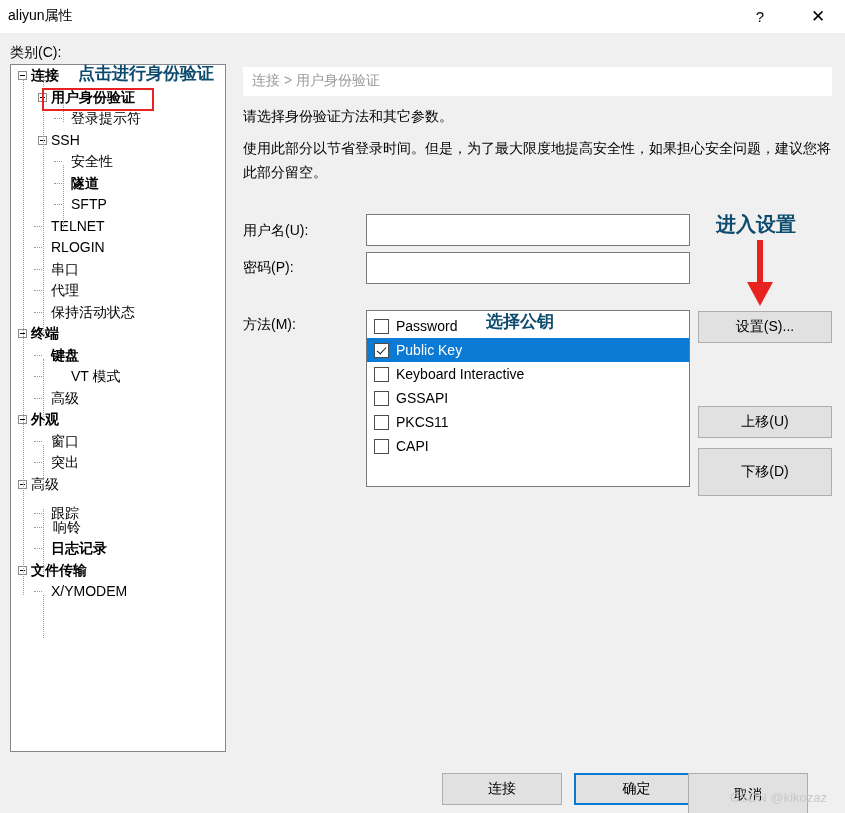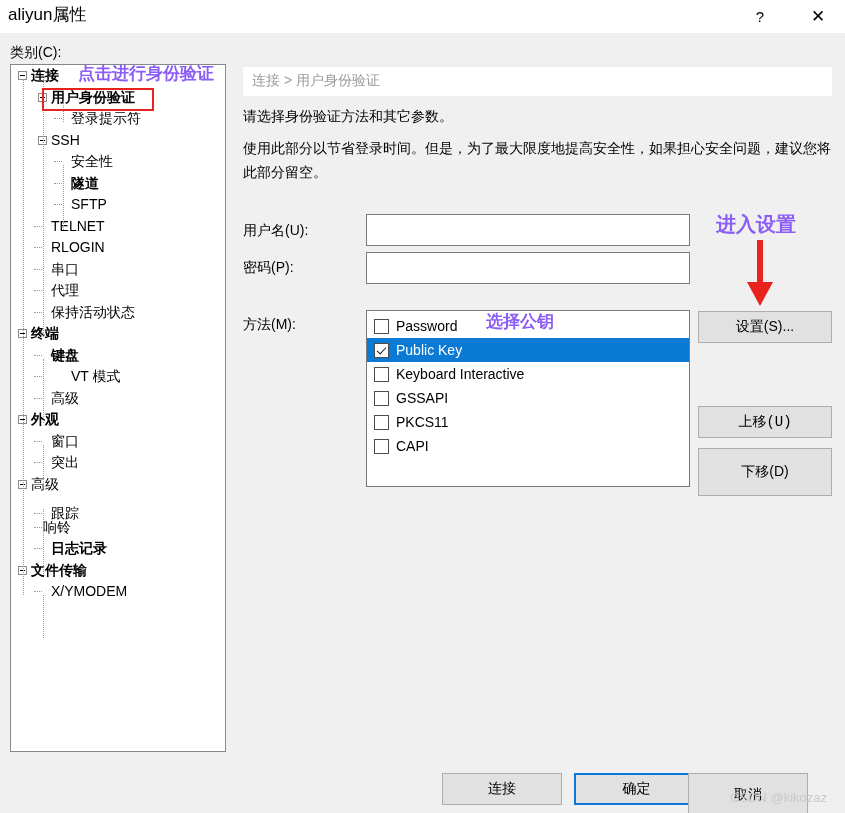--- a/index.html
+++ b/index.html
@@ -20,21 +20,21 @@
   
   #titlebar {
     position: absolute;
     left: 0; top: 0;
     width: 845px; height: 33px;
     background: #ffffff;
   }
   #title-text {
     position: absolute;
     left: 8px; top: 4px;
-    font-size: 17px;
+    font-size: 14px;
     color: #000;
     line-height: 22px;
   }
   .title-btn {
     position: absolute;
     top: 0;
     width: 46px; height: 32px;
     display: flex;
     align-items: center;
     justify-content: center;
@@ -208,36 +208,36 @@
     box-sizing: border-box;
     font-family: "Liberation Sans", sans-serif;
     font-size: 14px;
     color: #000;
     cursor: default;
     display: flex;
     align-items: center;
     justify-content: center;
   }
   #settings-btn { left: 698px; top: 311px; width: 134px; height: 32px; }
-  #moveup-btn   { left: 698px; top: 406px; width: 134px; height: 32px; font-family: Liberation Mono, monospace; }
+  #moveup-btn   { left: 698px; top: 406px; width: 134px; height: 32px; }
   #movedown-btn { left: 698px; top: 448px; width: 134px; height: 48px; }
 
   
   #connect-btn { left: 442px; top: 773px; width: 120px; height: 32px; }
   #ok-btn {
     left: 574px; top: 773px; width: 125px; height: 32px;
     border: 2px solid #0b7ad5;
     background: #e1e1e1;
   }
   #cancel-btn { left: 688px; top: 773px; width: 120px; height: 44px; }
 
   
   .anno-text {
     position: absolute;
-    color: #8b5cf6;
+    color: #0c4a6e;
     font-weight: bold;
     white-space: nowrap;
   }
   #anno-tree { left: 78px; top: 62px; font-size: 17px; }
   #anno-pubkey { left: 486px; top: 310px; font-size: 17px; }
   #anno-settings { left: 716px; top: 211px; font-size: 20px; }
   #anno-box {
     position: absolute;
     left: 42px; top: 88px;
     width: 112px; height: 23px;
@@ -285,21 +285,21 @@
     <div class="tree-row" style="top: 0px;"><span class="hline" style="left: 23px; width: 8px;"></span><span class="tree-label" style="margin-left: 40px;">保持活动状态</span></div>
     <div class="tree-row" style="top: 0px;"><span class="toggle-box" style="left: 7px;"></span><span class="tree-label bold" style="margin-left: 20px;">终端</span></div>
     <div class="tree-row" style="top: 0px;"><span class="hline" style="left: 23px; width: 8px;"></span><span class="tree-label bold" style="margin-left: 40px;">键盘</span></div>
     <div class="tree-row" style="top: 0px;"><span class="hline" style="left: 23px; width: 8px;"></span><span class="tree-label" style="margin-left: 60px; text-align: center;">VT 模式</span></div>
     <div class="tree-row" style="top: 0px;"><span class="hline" style="left: 23px; width: 8px;"></span><span class="tree-label" style="margin-left: 40px;">高级</span></div>
     <div class="tree-row" style="top: 0px;"><span class="toggle-box" style="left: 7px;"></span><span class="tree-label bold" style="margin-left: 20px;">外观</span></div>
     <div class="tree-row" style="top: 0px;"><span class="hline" style="left: 23px; width: 8px;"></span><span class="tree-label" style="margin-left: 40px;">窗口</span></div>
     <div class="tree-row" style="top: 0px;"><span class="hline" style="left: 23px; width: 8px;"></span><span class="tree-label" style="margin-left: 40px;">突出</span></div>
     <div class="tree-row" style="top: 0px;"><span class="toggle-box" style="left: 7px;"></span><span class="tree-label" style="margin-left: 20px;">高级</span></div>
     <div class="tree-row" style="top: 8px;"><span class="hline" style="left: 23px; width: 8px;"></span><span class="tree-label" style="margin-left: 40px;">跟踪</span></div>
-    <div class="tree-row" style="top: 0px;"><span class="hline" style="left: 23px; width: 8px;"></span><span class="tree-label" style="margin-left: 32px;">响铃</span></div>
+    <div class="tree-row" style="top: 0px;"><span class="hline" style="left: 23px; width: 8px;"></span><span class="tree-label" style="margin-left: 42px;">响铃</span></div>
     <div class="tree-row" style="top: 0px;"><span class="hline" style="left: 23px; width: 8px;"></span><span class="tree-label bold" style="margin-left: 40px;">日志记录</span></div>
     <div class="tree-row" style="top: 0px;"><span class="toggle-box" style="left: 7px;"></span><span class="tree-label bold" style="margin-left: 20px;">文件传输</span></div>
     <div class="tree-row" style="top: 0px;"><span class="hline" style="left: 23px; width: 8px;"></span><span class="tree-label" style="margin-left: 40px;">X/YMODEM</span></div>
     <span class="vline" style="left: 12px; top: 14px; height: 516px;"></span>
     <span class="vline" style="left: 32px; top: 14px; height: 258px;"></span>
     <span class="vline" style="left: 52px; top: 35.5px; height: 21.5px;"></span>
     <span class="vline" style="left: 52px; top: 100px; height: 64.5px;"></span>
     <span class="vline" style="left: 32px; top: 293.5px; height: 64.5px;"></span>
     <span class="vline" style="left: 32px; top: 379.5px; height: 43px;"></span>
     <span class="vline" style="left: 32px; top: 444px; height: 64.5px;"></span>

